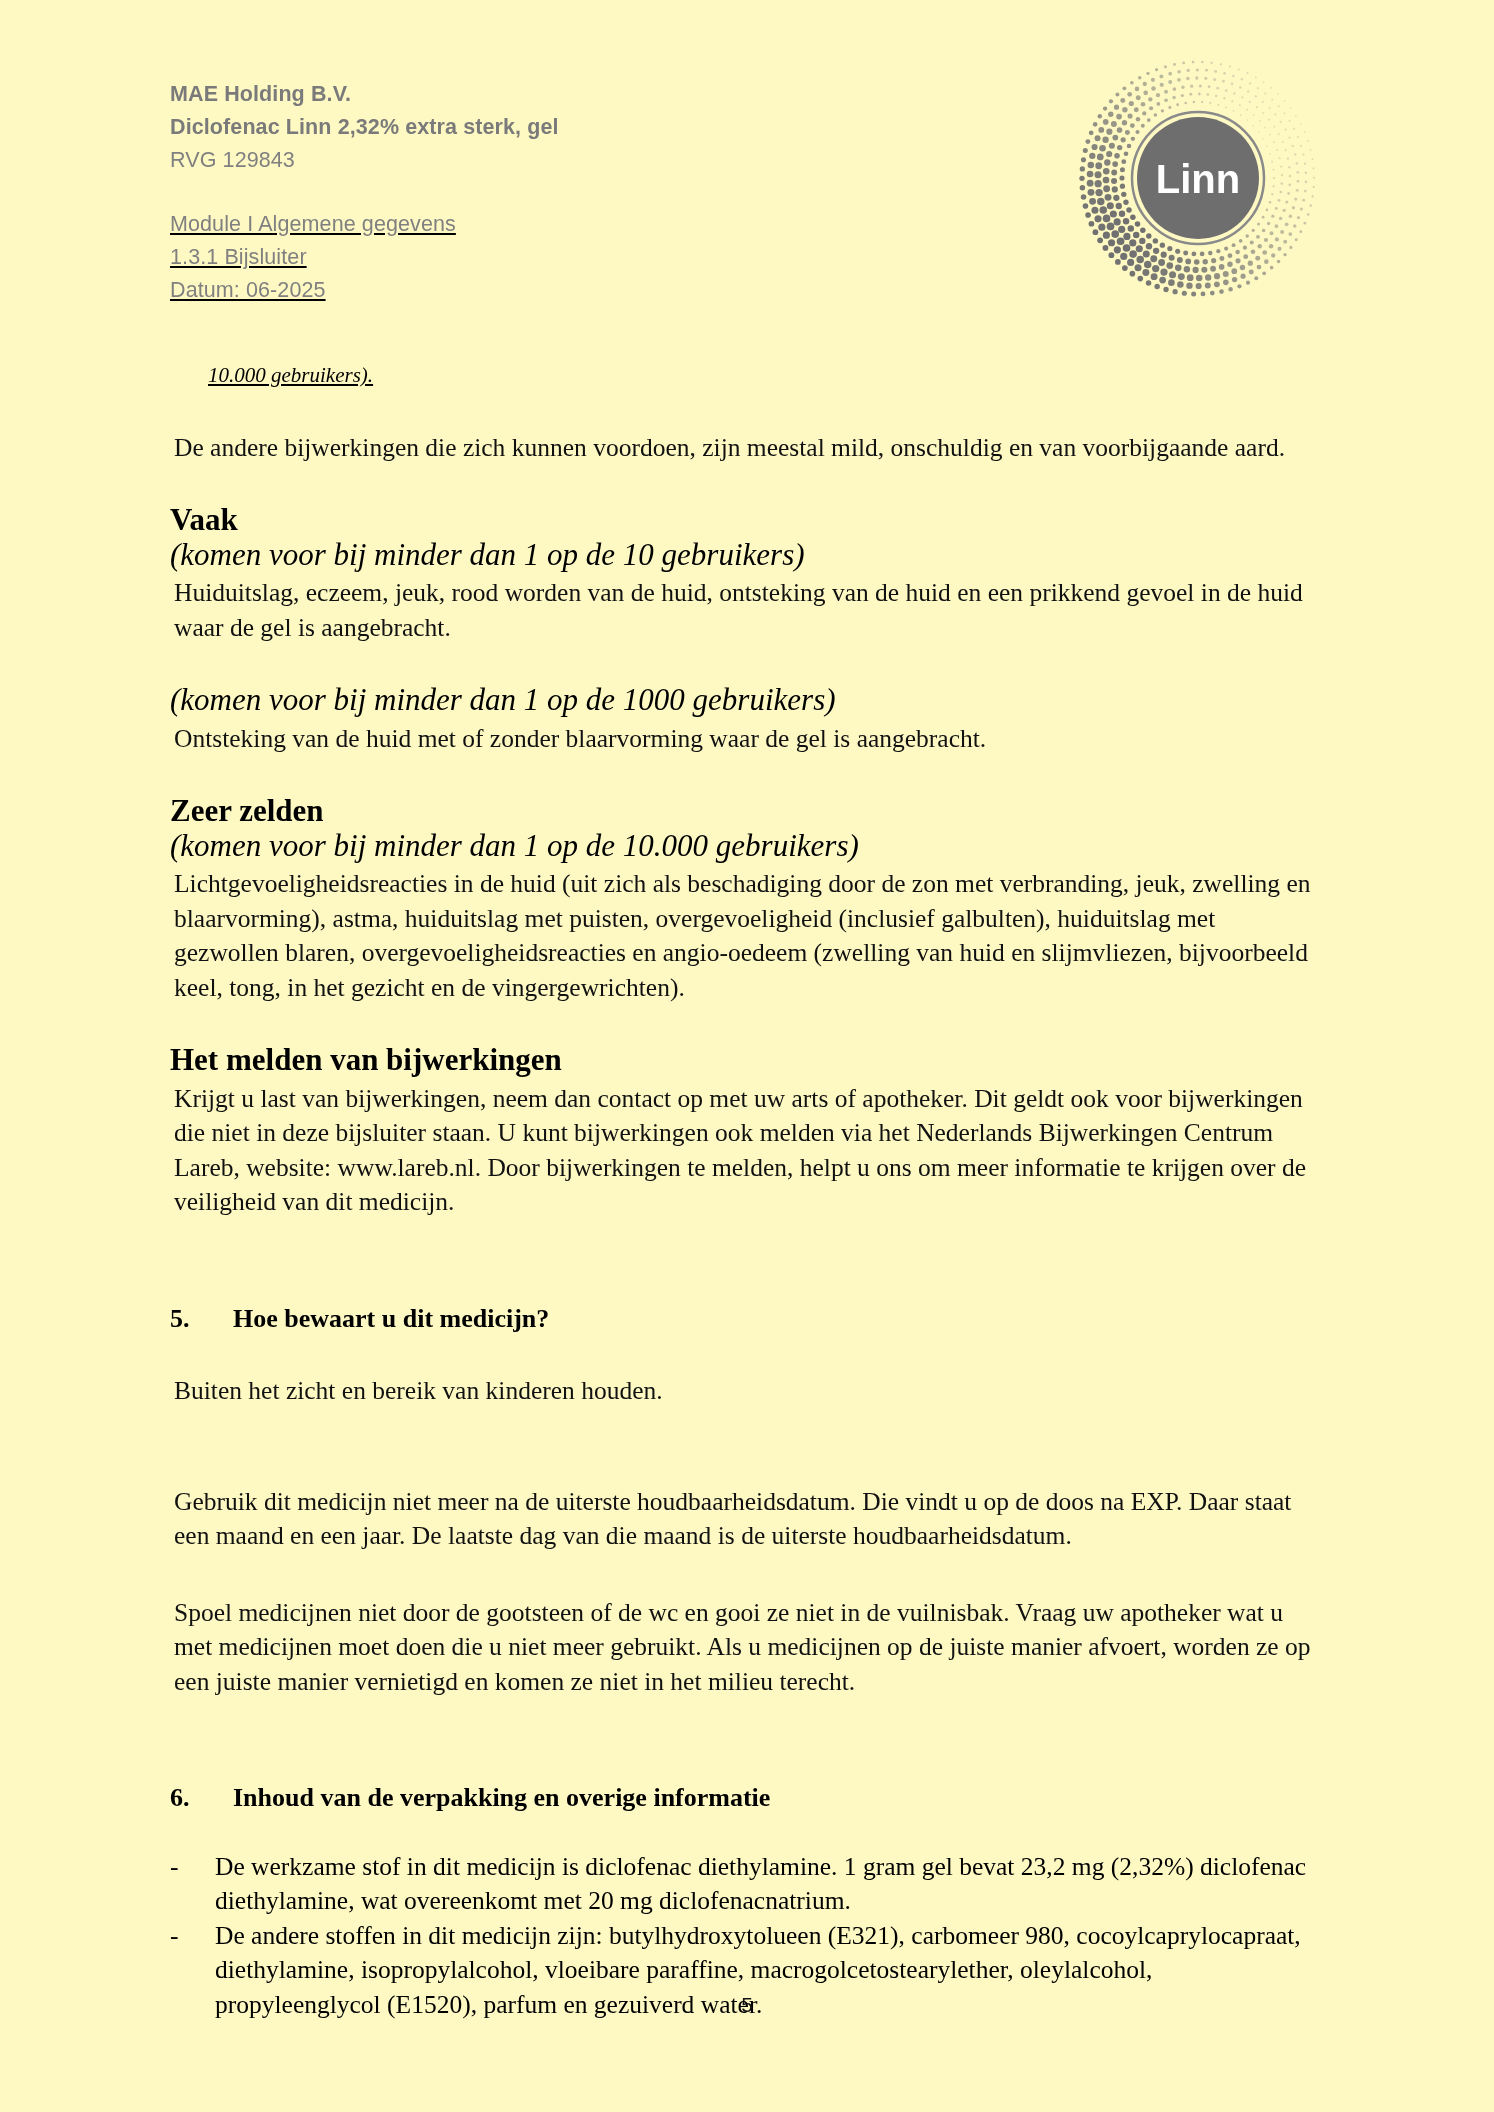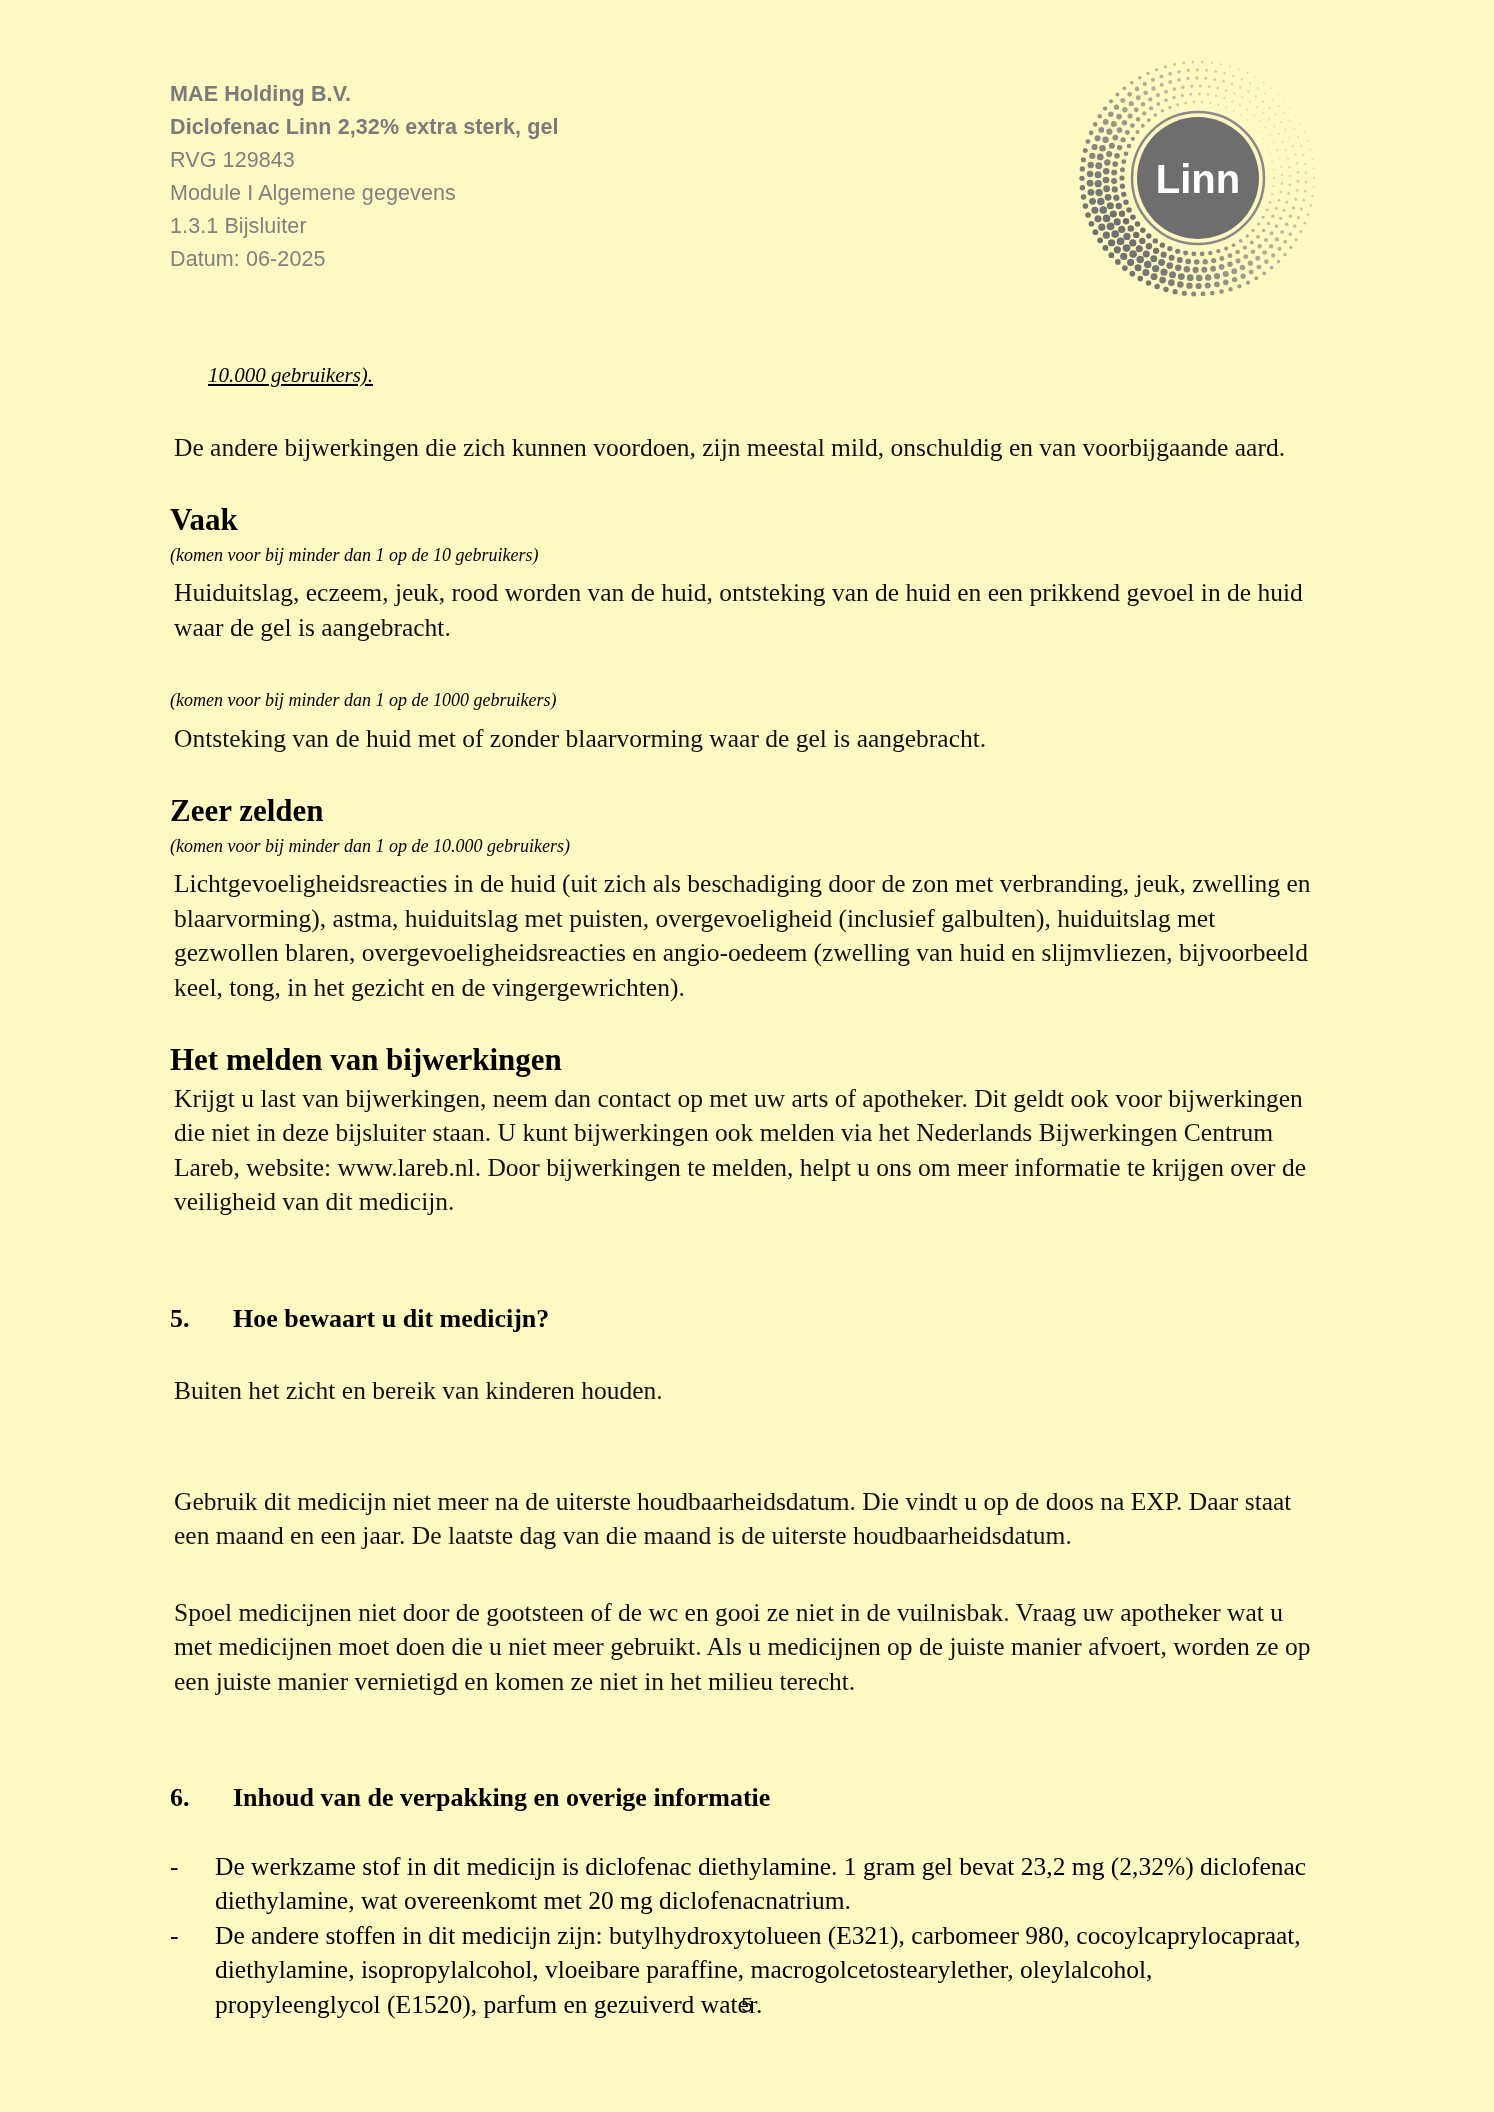--- a/index.html
+++ b/index.html
@@ -30,20 +30,22 @@
     line-height: 33px;
     color: #808080;
     letter-spacing: 0.1px;
     white-space: nowrap;
   }
   .hdr-line.bold {
     font-weight: bold;
     color: #7a7a7a;
   }
   .hdr-block2 {
+    margin-top: 31px;
+    text-decoration: underline;
   }
 
   
   .logo-wrap {
     position: absolute;
     left: 1078px;
     top: 58px;
     width: 240px;
     height: 240px;
   }
@@ -79,21 +81,21 @@
     text-decoration: underline;
   }
   .subhead {
     font-weight: bold;
     font-size: 31px;
     line-height: 34.5px;
     color: #000000;
   }
   .freq {
     font-style: italic;
-    font-size: 18px;
+    font-size: 31px;
     line-height: 34.5px;
   }
   .sect-head {
     font-weight: bold;
     font-size: 26px;
     line-height: 34.5px;
     color: #000000;
     display: flex;
   }
   .sect-num {

